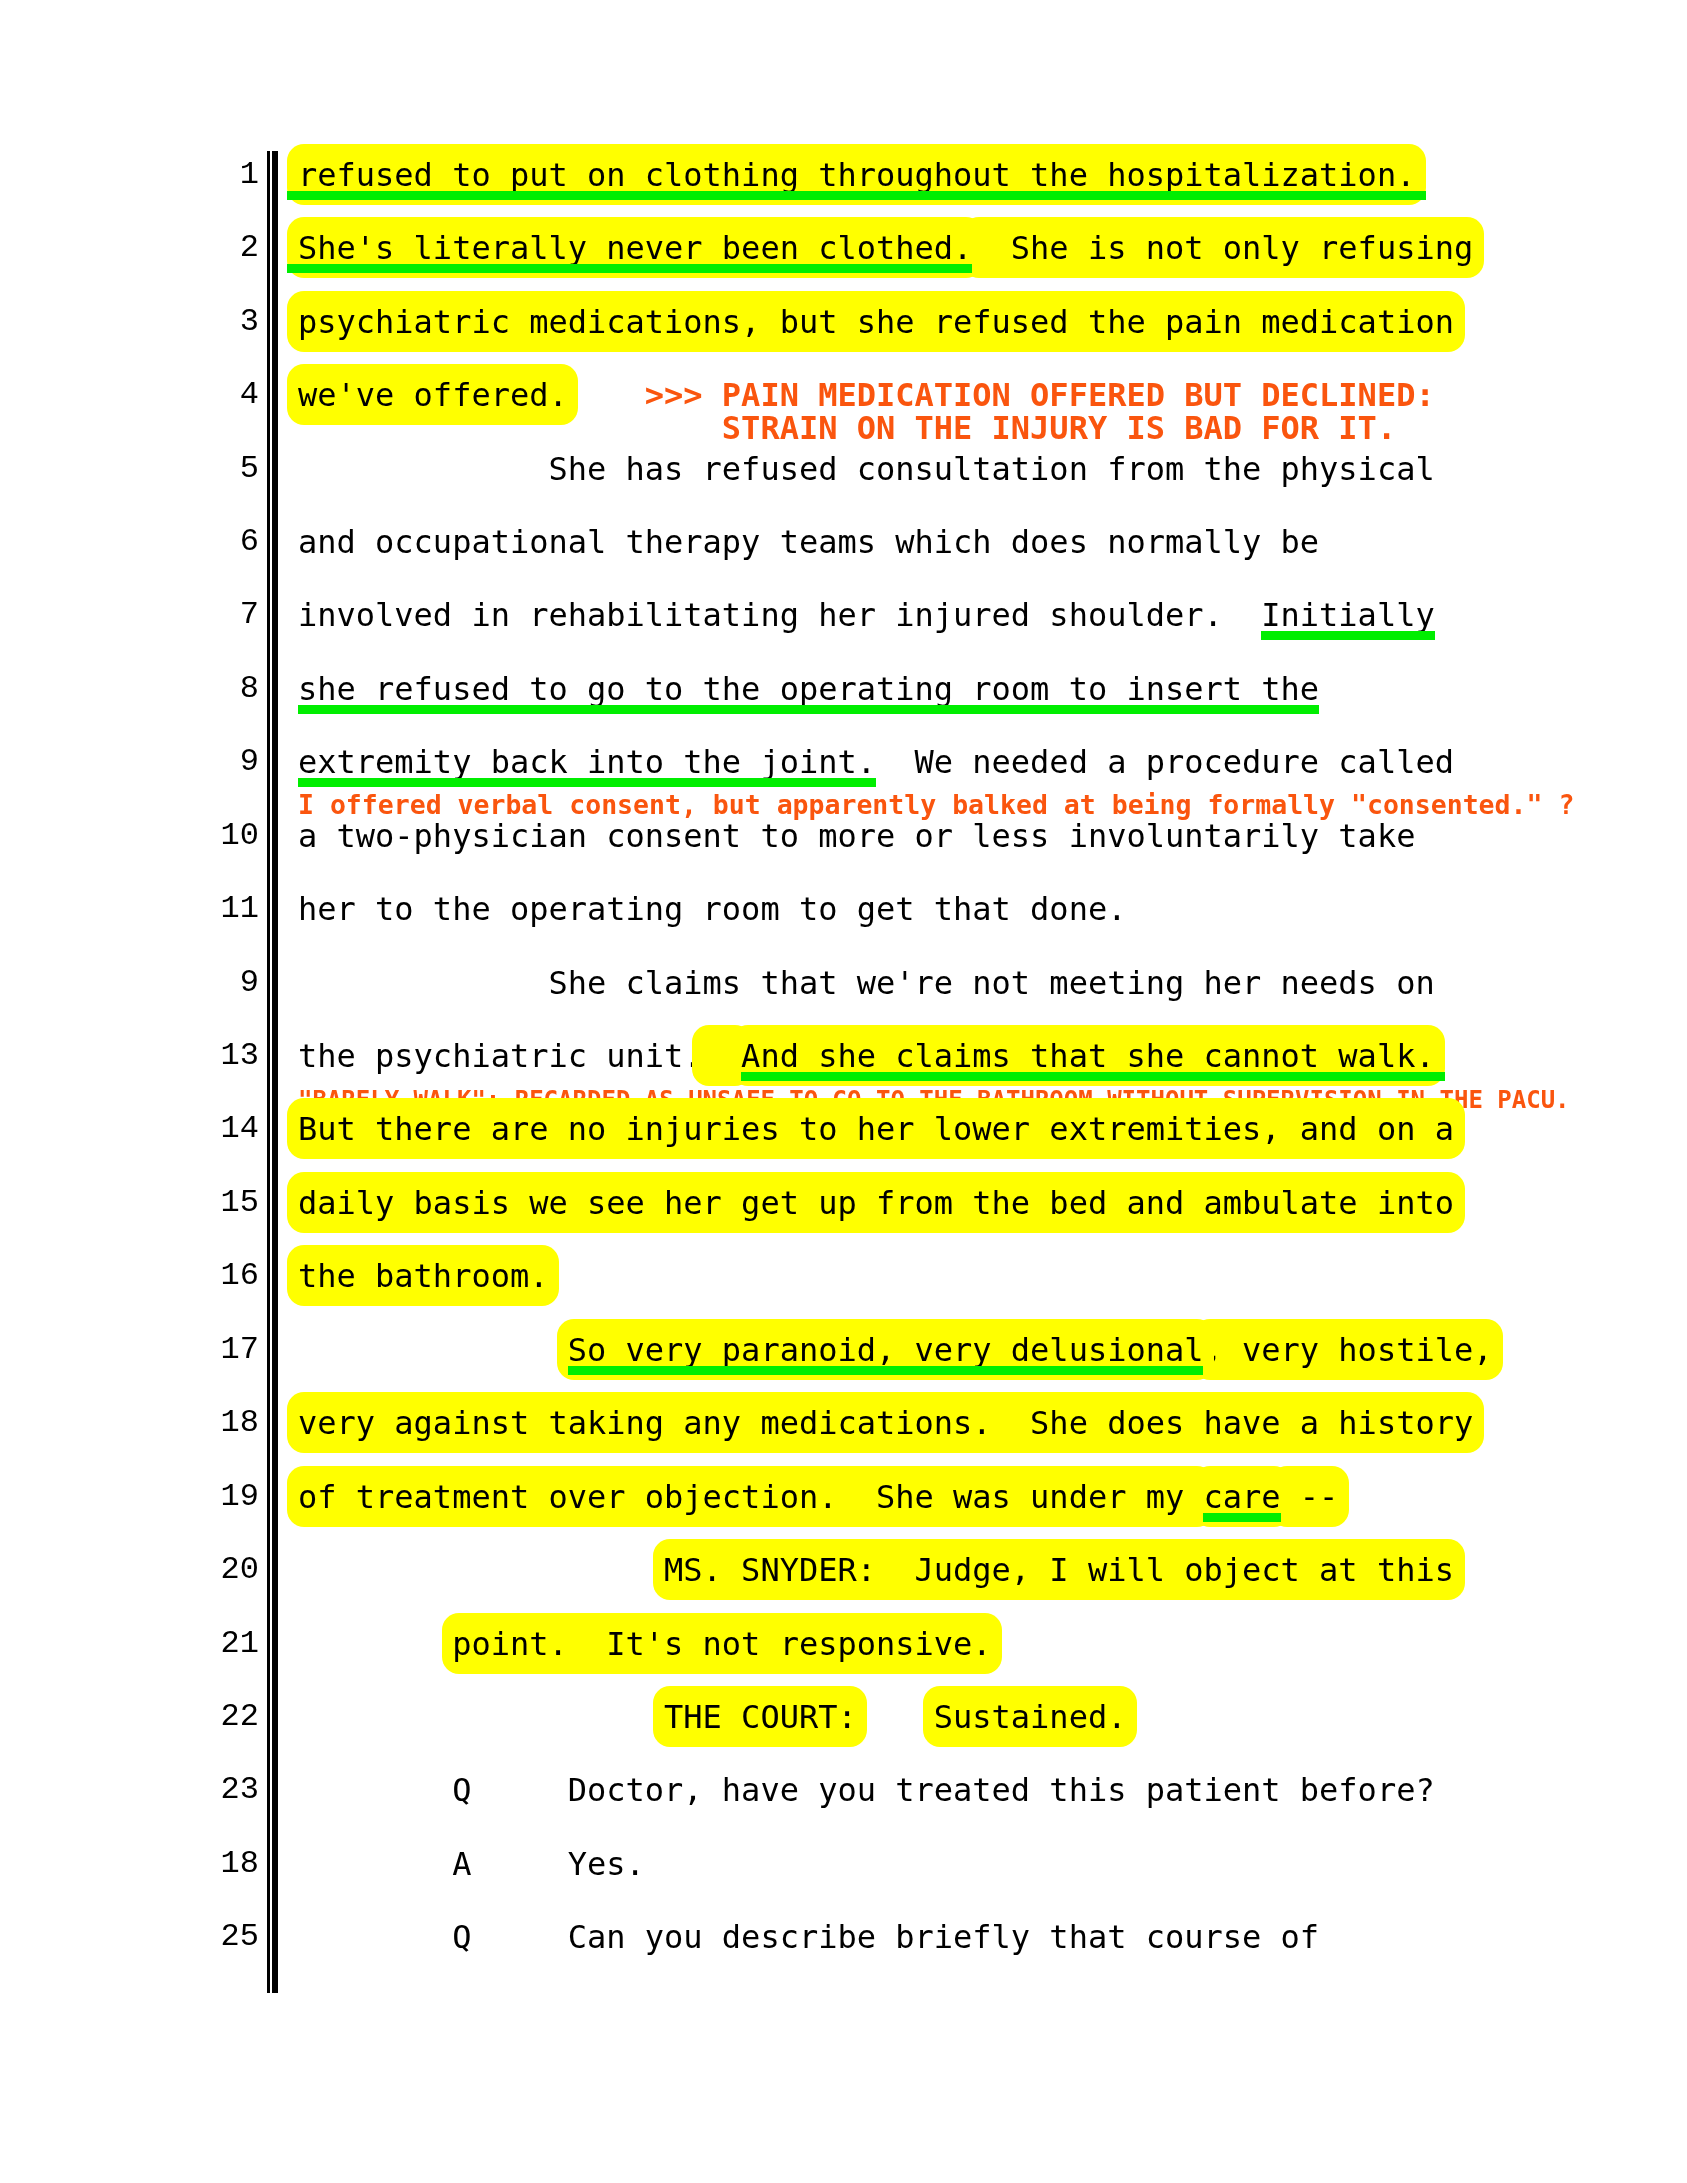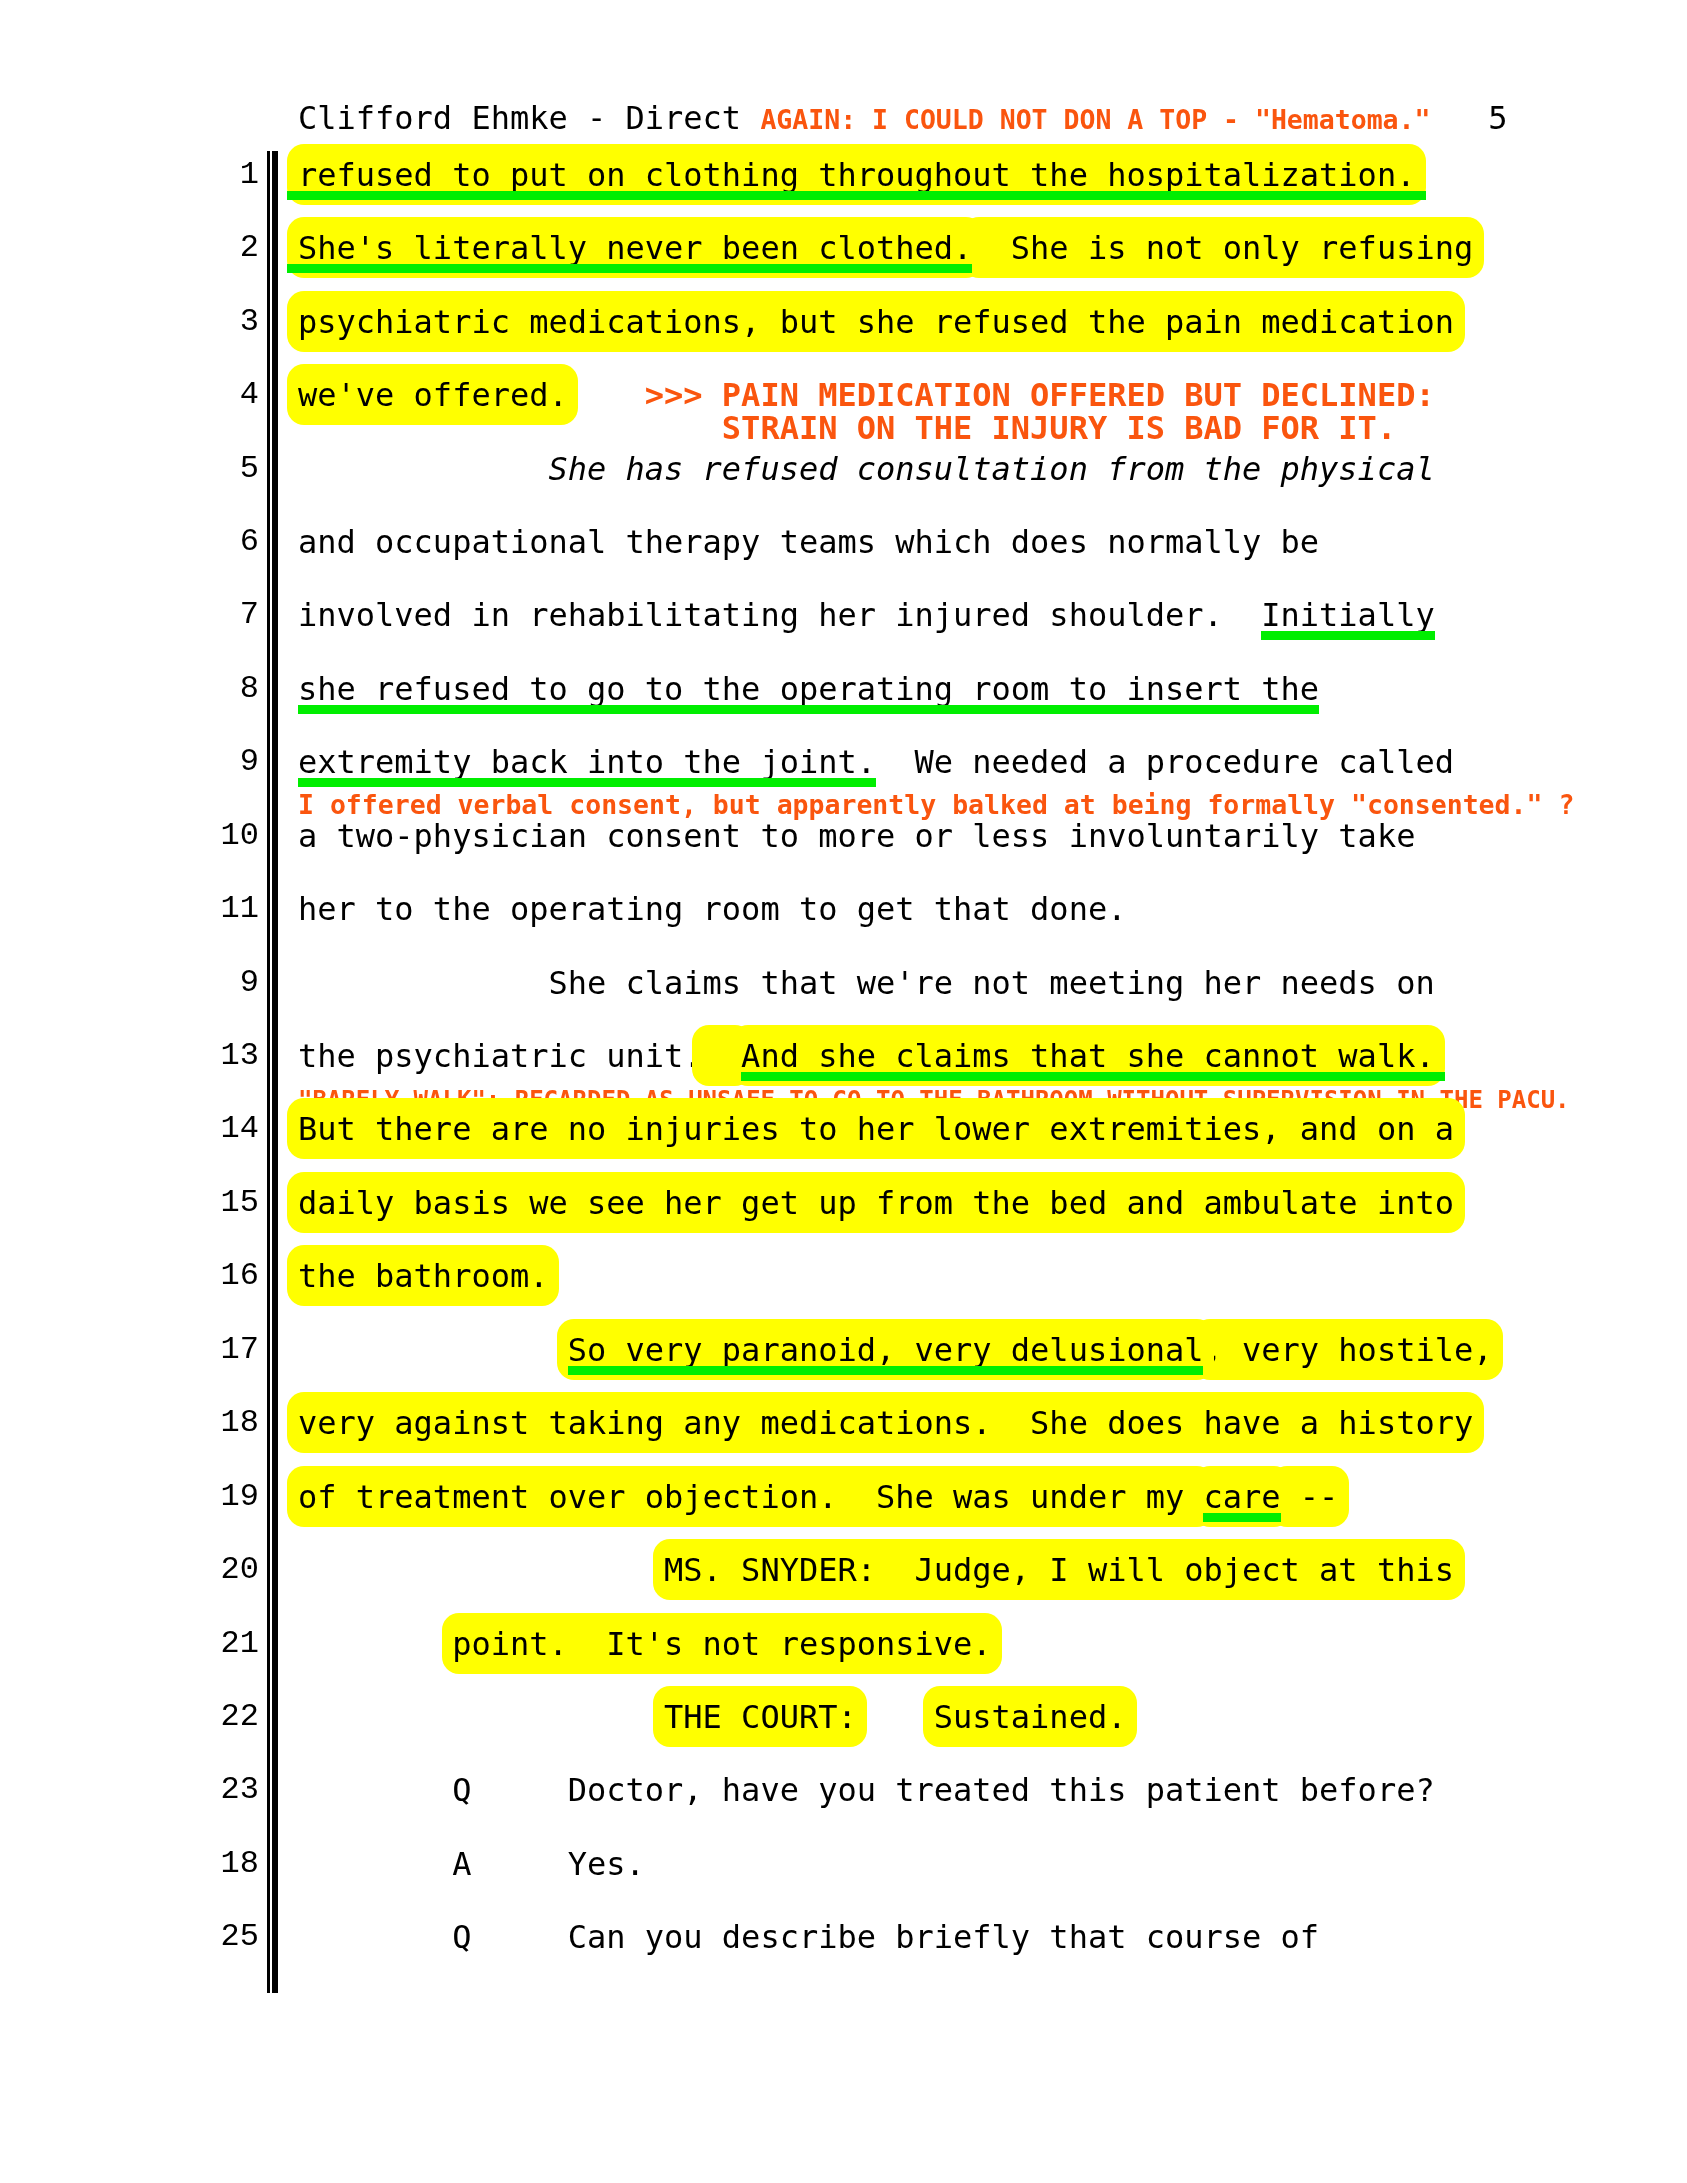--- a/index.html
+++ b/index.html
@@ -43,37 +43,36 @@
   .red{color:var(--red);font-weight:bold;}
   .s40{font-size:26.5px;}
   .s36{font-size:24px;}
   .hdr{position:absolute;left:298px;top:102px;margin:0;font-size:32px;line-height:32px;white-space:pre;}
   .hdr .red{font-size:26.5px;}
 </style>
 </head>
 <body>
 
 <div class="page" style="--hl: #FFFF00; --green: #00EE00; --red: #FA550E;">
-  <pre class="hdr"><span>Clifford Ehmke - Direct </span><span class="red">AGAIN: I COULD NOT DON A TOP - "Hematoma."</span><span>   5</span></pre>
 
   <div class="vr thin"></div>
   <div class="vr thick"></div>
 
   <div>
       <div class="lnum" style="top: 159px;">1</div>
       <pre class="tline" style="top: 159px;"><span class="hl ul ext-both">refused to put on clothing throughout the hospitalization.</span></pre>
       <div class="lnum" style="top: 232px;">2</div>
       <pre class="tline" style="top: 232px;"><span class="hl ul ext-left">She's literally never been clothed.</span><span class="hl">  She is not only refusing</span></pre>
       <div class="lnum" style="top: 306px;">3</div>
       <pre class="tline" style="top: 306px;"><span class="hl">psychiatric medications, but she refused the pain medication</span></pre>
       <div class="lnum" style="top: 379px;">4</div>
       <pre class="tline" style="top: 379px;"><span class="hl">we've offered.</span><span>    </span><span class="red">&gt;&gt;&gt; PAIN MEDICATION OFFERED BUT DECLINED:</span></pre>
       <pre class="tline" style="top: 412px;"><span class="red">                      STRAIN ON THE INJURY IS BAD FOR IT.</span></pre>
       <div class="lnum" style="top: 453px;">5</div>
-      <pre class="tline" style="top: 453px; font-style: italic;"><span>             She has refused consultation from the physical</span></pre>
+      <pre class="tline" style="top: 453px;"><span>             She has refused consultation from the physical</span></pre>
       <div class="lnum" style="top: 526px;">6</div>
       <pre class="tline" style="top: 526px;"><span>and occupational therapy teams which does normally be</span></pre>
       <div class="lnum" style="top: 599px;">7</div>
       <pre class="tline" style="top: 599px;"><span>involved in rehabilitating her injured shoulder.  </span><span class="ul">Initially</span></pre>
       <div class="lnum" style="top: 673px;">8</div>
       <pre class="tline" style="top: 673px;"><span class="ul">she refused to go to the operating room to insert the</span></pre>
       <div class="lnum" style="top: 746px;">9</div>
       <pre class="tline" style="top: 746px;"><span class="ul">extremity back into the joint.</span><span>  We needed a procedure called</span></pre>
       <pre class="tline" style="top: 787px;"><span class="red s40">I offered verbal consent, but apparently balked at being formally "consented." ?</span></pre>
       <div class="lnum" style="top: 820px;">10</div>

